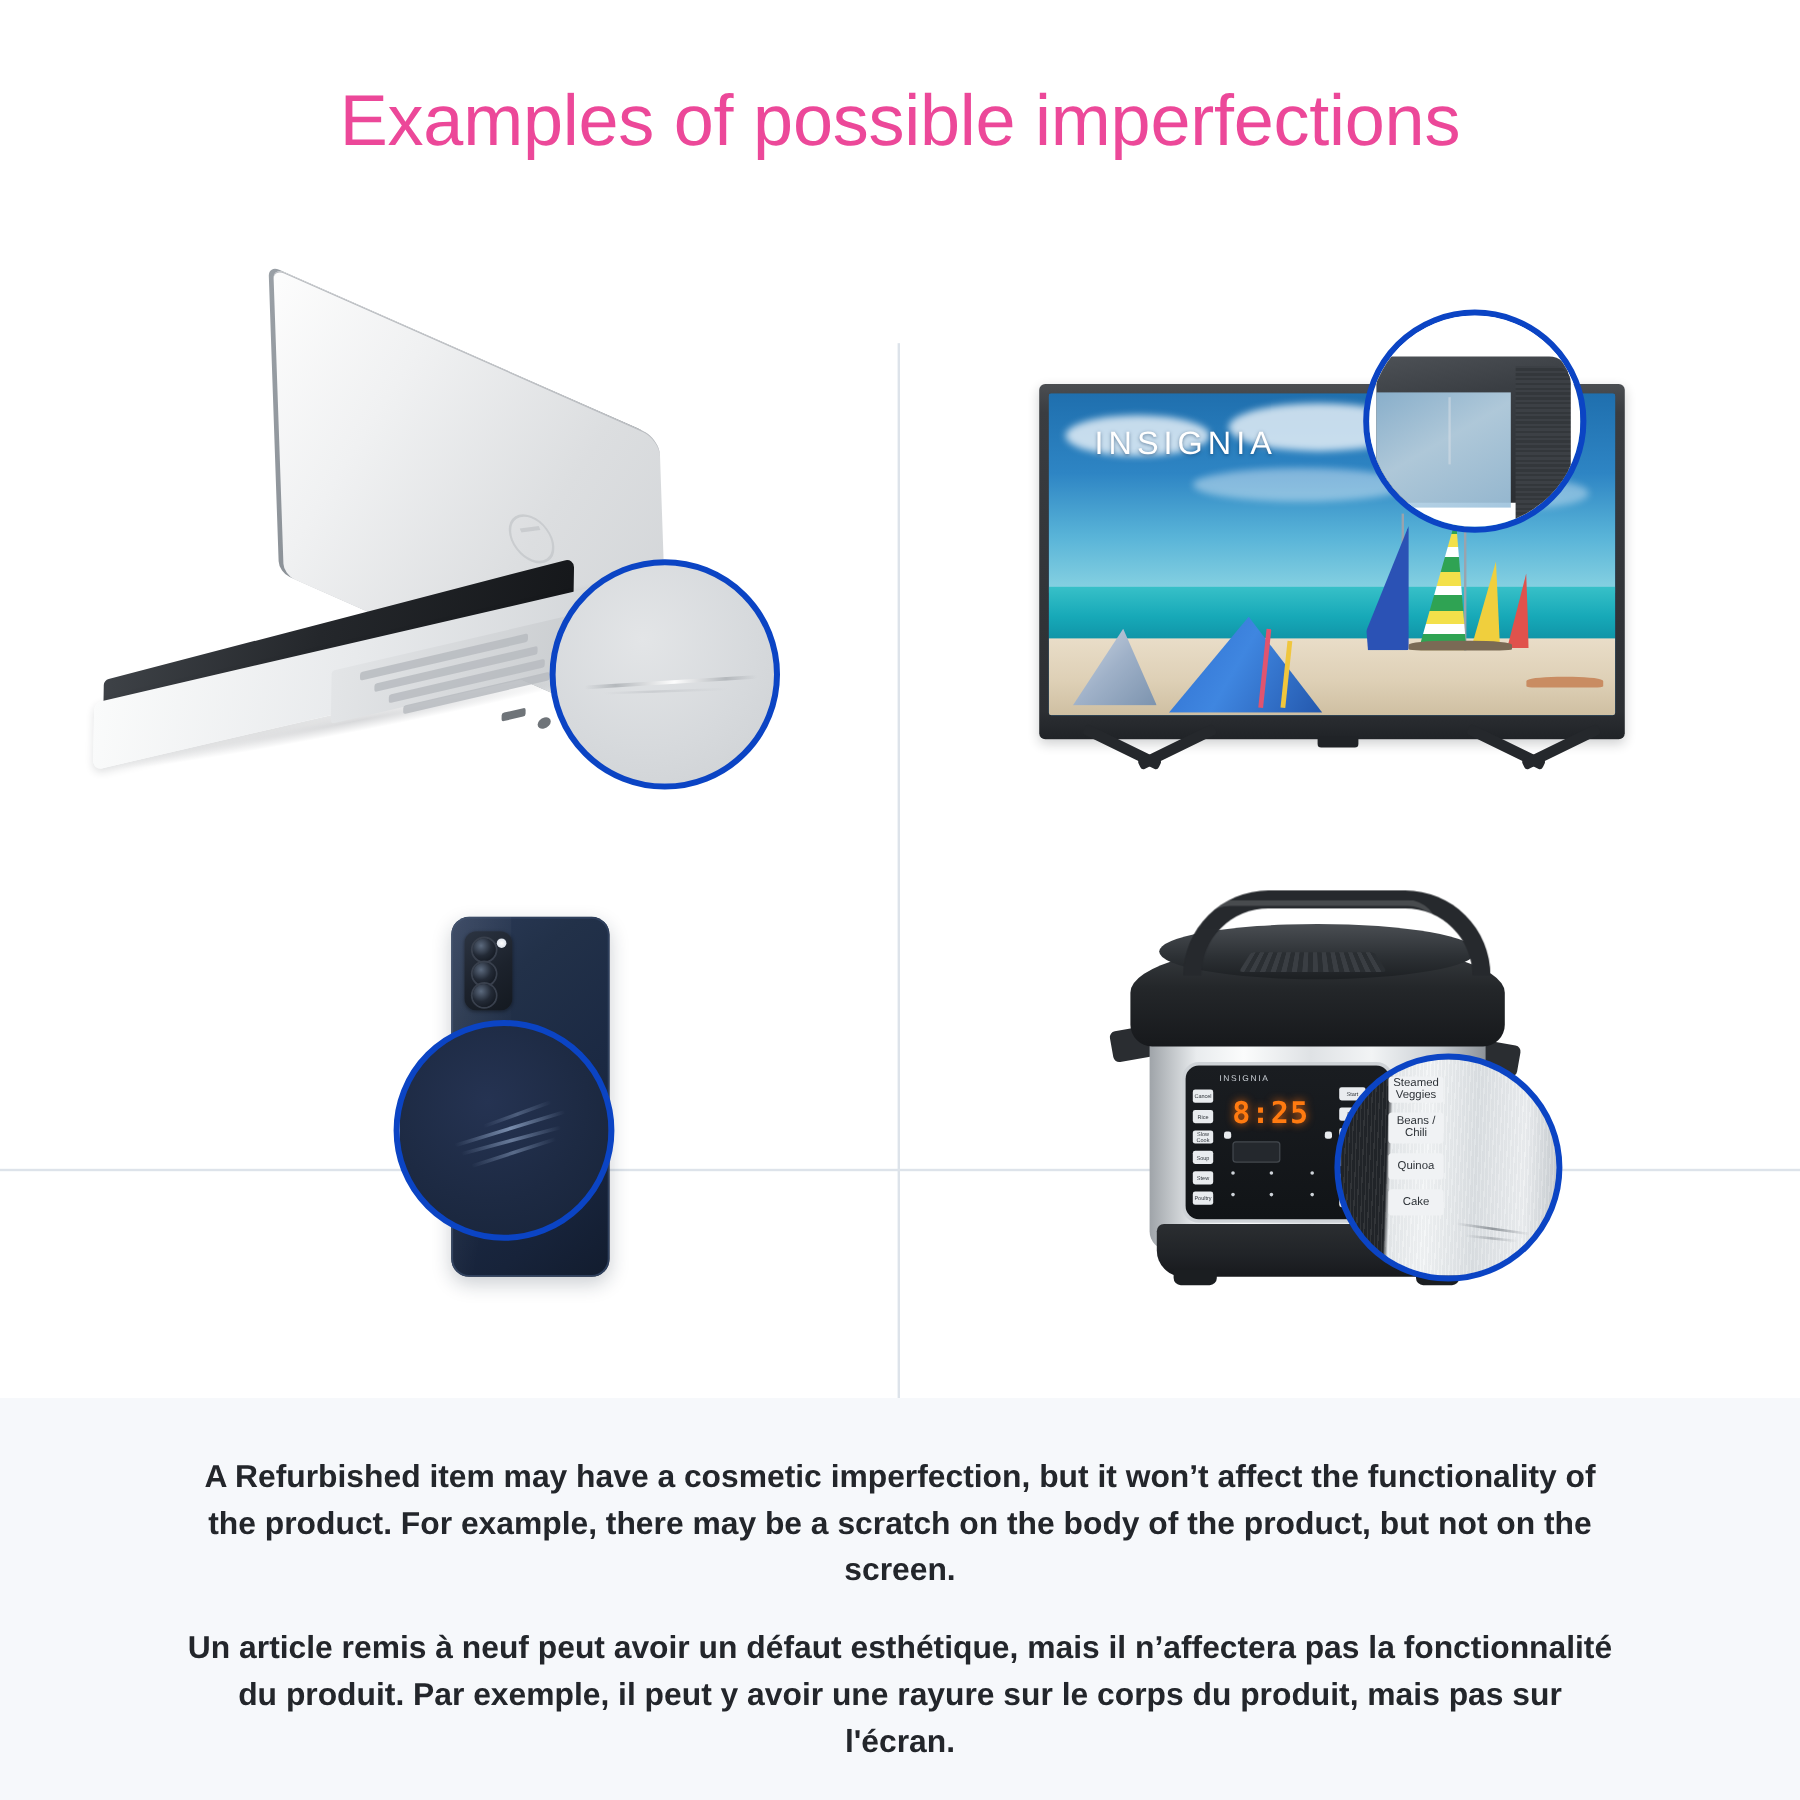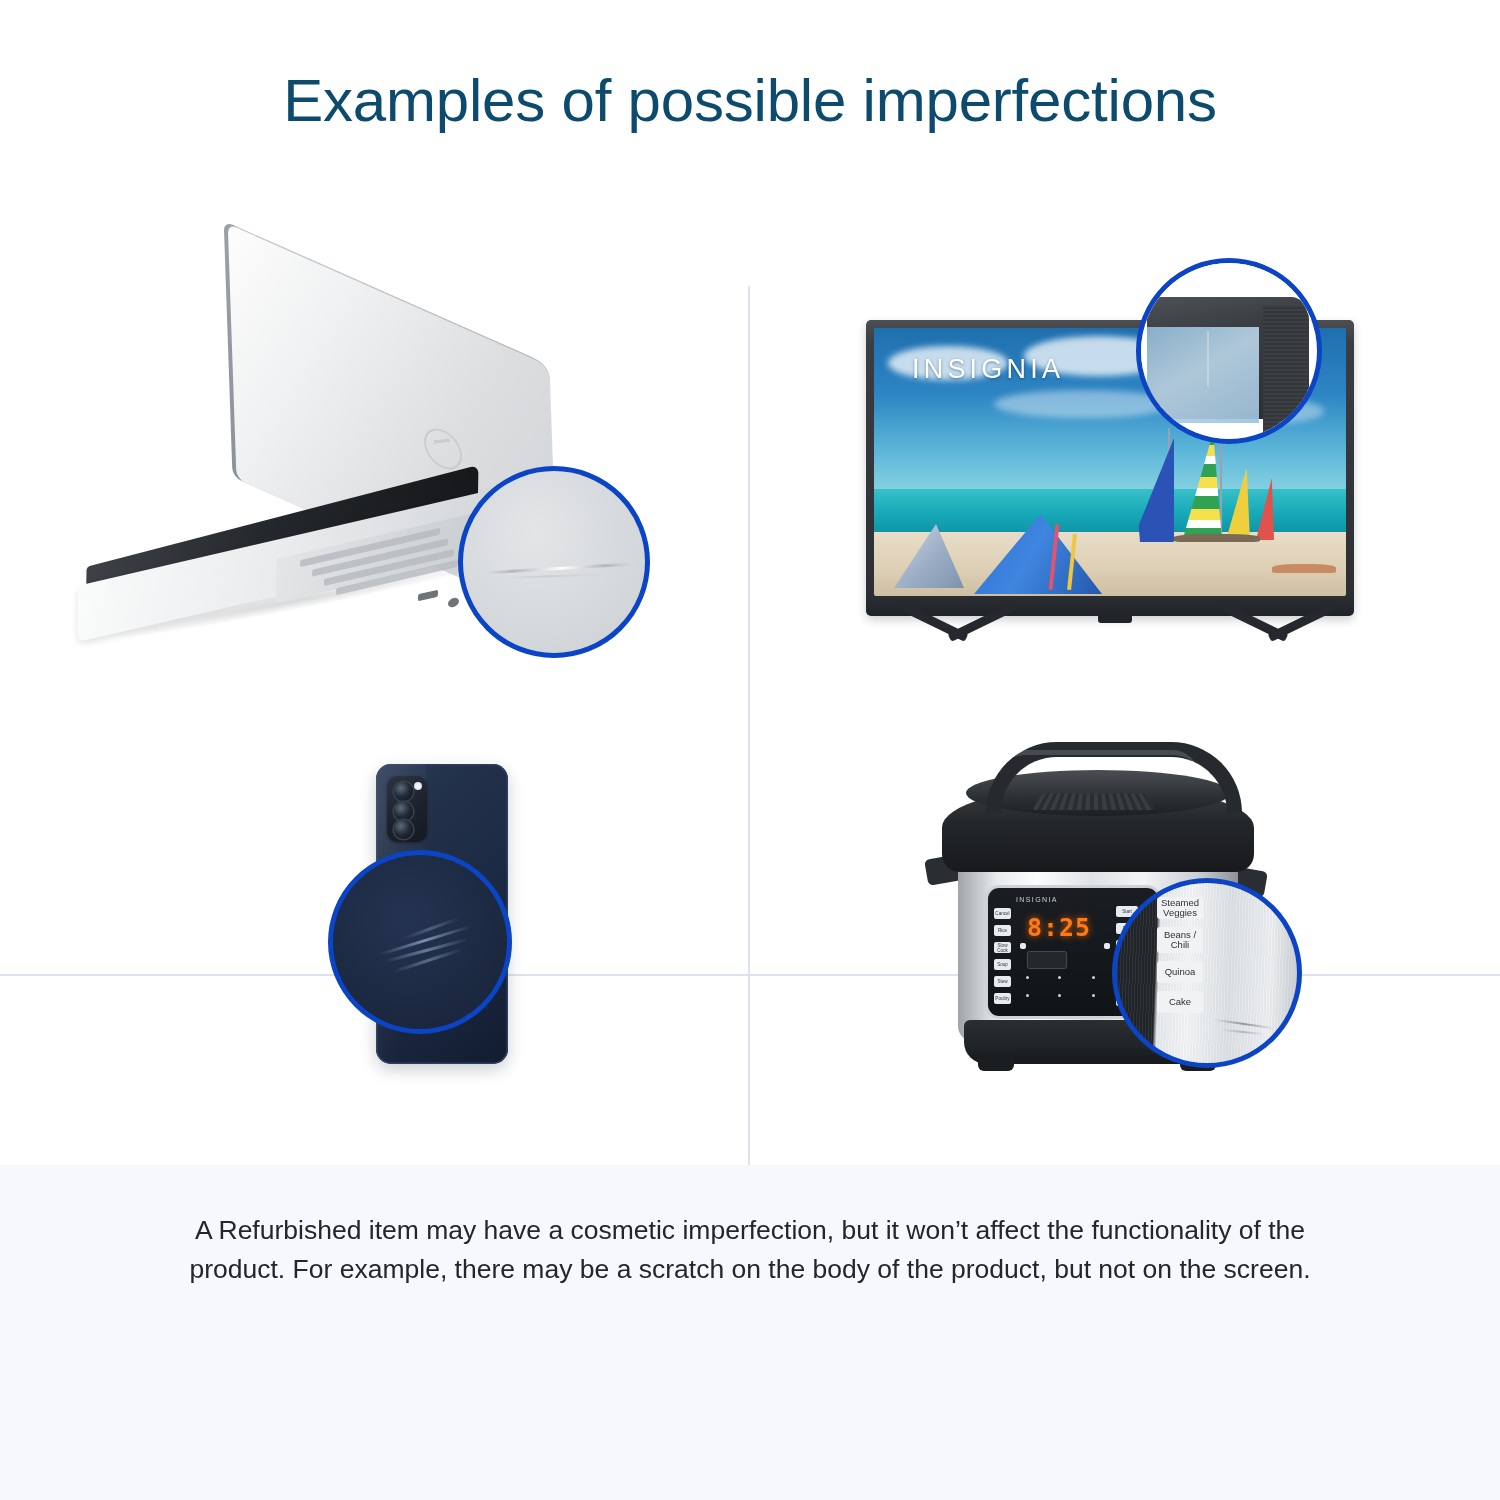--- a/index.html
+++ b/index.html
@@ -12,21 +12,21 @@
   }
   .page{position:relative;width:1500px;height:1500px;background:#fff;}
 
   
   .header{
     position:absolute;left:0;top:0;width:1500px;height:248px;
     display:flex;flex-direction:column;align-items:center;justify-content:flex-start;
     padding-top:62px;box-sizing:border-box;
   }
   .title-line{
-    font-size:60px;line-height:78px;font-weight:400;color:#0c4a6e;
+    font-size:60px;line-height:78px;font-weight:400;color:#ec4899;
     letter-spacing:-0.2px;white-space:nowrap;
   }
 
   
   .grid{
     position:absolute;left:0;top:248px;width:1500px;height:917px;
   }
   .vline{position:absolute;left:748px;top:38px;width:2px;height:880px;background:#dde3ea;}
   .hline{position:absolute;left:0;top:726px;width:1500px;height:2px;background:#dde3ea;}
   .cell{position:absolute;box-sizing:border-box;}
@@ -37,21 +37,21 @@
 
   
   .footer{
     position:absolute;left:0;top:1165px;width:1500px;height:335px;
     background:#f6f8fb;box-sizing:border-box;
     padding:46px 150px 0 150px;
     text-align:center;
   }
   .footer p{
     margin:0 0 26px 0;
-    font-size:26.5px;line-height:39px;color:#23262b;font-weight:400;
+    font-size:26.5px;line-height:39px;color:#23262b;font-weight:700;
   }
 
   
   .mag{position:absolute;border-radius:50%;border:5px solid #0b44c4;box-sizing:border-box;overflow:hidden;}
 
   
   .laptop-wrap{position:absolute;left:0;top:0;width:748px;height:478px;}
   .lid{
     position:absolute;left:232px;top:48px;width:322px;height:252px;
     background:linear-gradient(118deg,#fdfdfd 0%,#f0f1f2 28%,#dcdee0 62%,#cfd2d5 100%);
@@ -460,15 +460,16 @@
             </div>
           <div class="ck-scratch" style="left:96px;top:140px;width:62px;transform:rotate(8deg);"></div>
           <div class="ck-scratch" style="left:104px;top:148px;width:44px;transform:rotate(6deg);opacity:.6;"></div>
         </div>
       </div>
     </div>
   </div>
 
   <div class="footer">
     <p>A Refurbished item may have a cosmetic imperfection, but it won’t affect the functionality of the product. For example, there may be a scratch on the body of the product, but not on the screen.</p>
+    <p>Un article remis à neuf peut avoir un défaut esthétique, mais il n’affectera pas la fonctionnalité du produit. Par exemple, il peut y avoir une rayure sur le corps du produit, mais pas sur l'écran.</p>
   </div>
 
 </div>
 
 </body></html>

